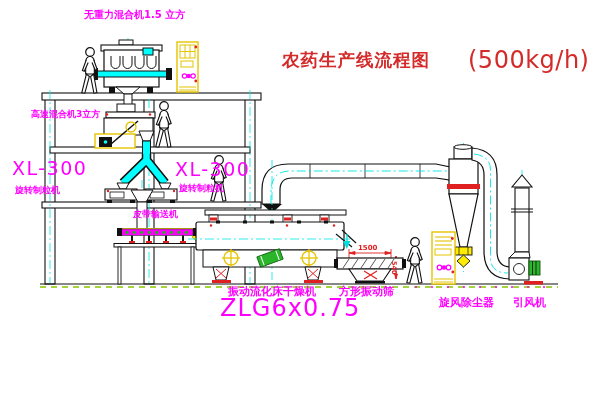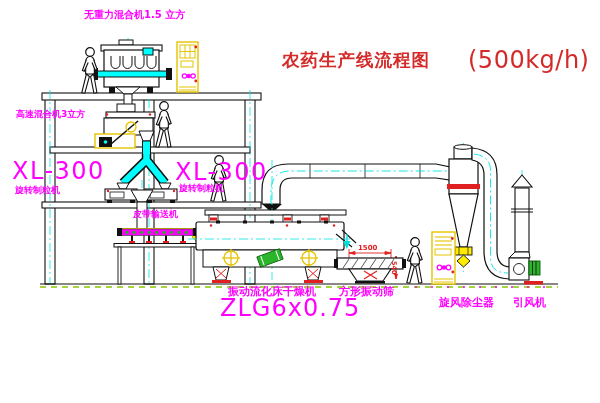--- a/index.html
+++ b/index.html
@@ -3,21 +3,21 @@
 <meta charset="utf-8">
 <style>
   html,body{margin:0;padding:0;background:#fff;}
   #canvas{position:relative;width:600px;height:403px;background:#ffffff;overflow:hidden;
           font-family:"DejaVu Sans",sans-serif;}
   #canvas svg{position:absolute;left:0;top:0;}
   .lbl{position:absolute;color:#ff00ff;white-space:nowrap;line-height:1;}
   .sm{font-size:9px;font-weight:bold;}
   .sm2{font-size:11px;font-weight:bold;}
   .model{font-size:24px;font-weight:400;letter-spacing:1px;}
-  .xl{font-size:24px;font-weight:400;letter-spacing:1.5px;}
+  .xl{font-size:19px;font-weight:400;letter-spacing:1.5px;}
   .dim{color:#e02020;font-size:7px;font-weight:bold;}
   .dimv{color:#e02020;font-size:6.5px;font-weight:bold;writing-mode:vertical-rl;}
   #title{position:absolute;left:282px;top:46px;display:flex;align-items:center;gap:18px;color:#d42a2a;}
   #title .cn{font-size:17.5px;font-weight:bold;letter-spacing:1px;}
   #title .cap{font-size:24px;font-weight:400;letter-spacing:0.5px;margin-left:20px;}
 </style>
 </head>
 <body>
 
 <div id="canvas">
@@ -323,21 +323,21 @@
   </g>
 </svg>
 
 <div class="lbl sm" style="left:84px;top:10px;font-size:10px;">无重力混合机1.5 立方</div>
 
 <div id="title">
   <span class="cn">农药生产线流程图</span>
   <span class="cap">(500kg/h)</span>
 </div>
 
-<div class="lbl sm" style="left:16px;top:110px;">高速混合机3立方</div>
+<div class="lbl sm" style="left:31px;top:110px;">高速混合机3立方</div>
 
 <div class="lbl xl" style="left:12px;top:159px;">XL-300</div>
 <div class="lbl sm" style="left:15px;top:186px;">旋转制粒机</div>
 
 <div class="lbl xl" style="left:175px;top:160px;">XL-300</div>
 <div class="lbl sm" style="left:179px;top:184px;">旋转制粒机</div>
 
 <div class="lbl sm" style="left:133px;top:210px;">皮带输送机</div>
 
 <div class="lbl sm2" style="left:228px;top:286px;">振动流化床干燥机</div>

